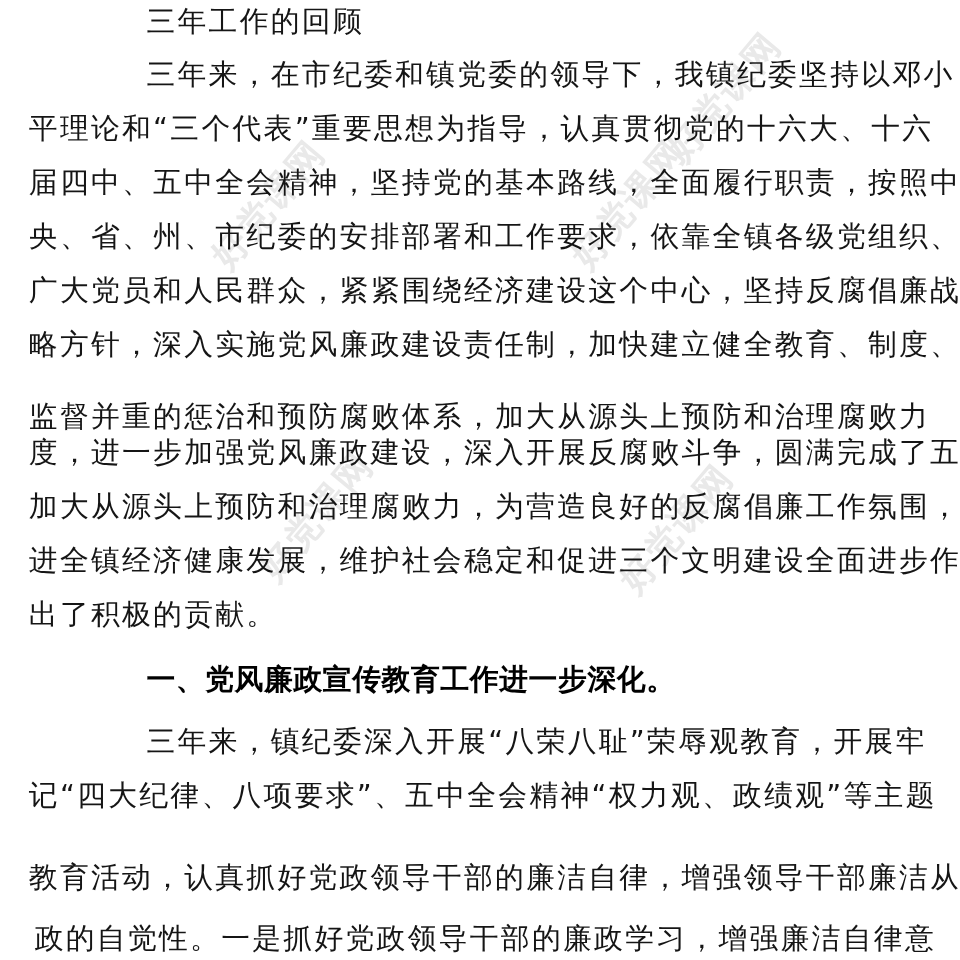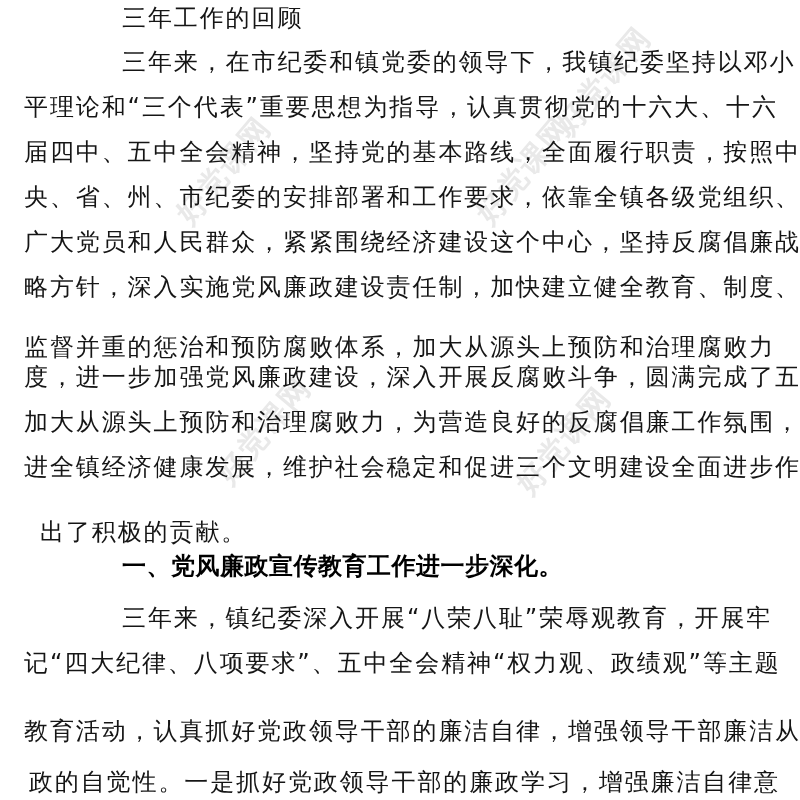--- a/index.html
+++ b/index.html
@@ -73,21 +73,21 @@
       <div class="line indent" style="top:47px;">三年来，在市纪委和镇党委的领导下，我镇纪委坚持以邓小</div>
       <div class="line" style="top:92px;">平理论和“三个代表”重要思想为指导，认真贯彻党的十六大、十六</div>
       <div class="line" style="top:137px;">届四中、五中全会精神，坚持党的基本路线，全面履行职责，按照中</div>
       <div class="line" style="top:182px;">央、省、州、市纪委的安排部署和工作要求，依靠全镇各级党组织、</div>
       <div class="line" style="top:227px;">广大党员和人民群众，紧紧围绕经济建设这个中心，坚持反腐倡廉战</div>
       <div class="line" style="top:272px;">略方针，深入实施党风廉政建设责任制，加快建立健全教育、制度、</div>
       <div class="line" style="top:332px;">监督并重的惩治和预防腐败体系，加大从源头上预防和治理腐败力</div>
       <div class="line" style="top:362px;">度，进一步加强党风廉政建设，深入开展反腐败斗争，圆满完成了五</div>
       <div class="line" style="top:407px;">加大从源头上预防和治理腐败力，为营造良好的反腐倡廉工作氛围，推</div>
       <div class="line" style="top:452px;">进全镇经济健康发展，维护社会稳定和促进三个文明建设全面进步作</div>
-      <div class="line" style="top:517px;margin-left:16px;">出了积极的贡献。</div>
+      <div class="line" style="top:497px;">出了积极的贡献。</div>
     </div>
 
     <div class="line heading-bold" style="top:551px;">一、党风廉政宣传教育工作进一步深化。</div>
 
     <div>
       <div class="line indent" style="top:603px;">三年来，镇纪委深入开展“八荣八耻”荣辱观教育，开展牢</div>
       <div class="line" style="top:648px;">记“四大纪律、八项要求”、五中全会精神“权力观、政绩观”等主题</div>
       <div class="line" style="top:716px;">教育活动，认真抓好党政领导干部的廉洁自律，增强领导干部廉洁从</div>
       <div class="line" style="top:767px;text-align:right;">政的自觉性。一是抓好党政领导干部的廉政学习，增强廉洁自律意</div>
     </div>

